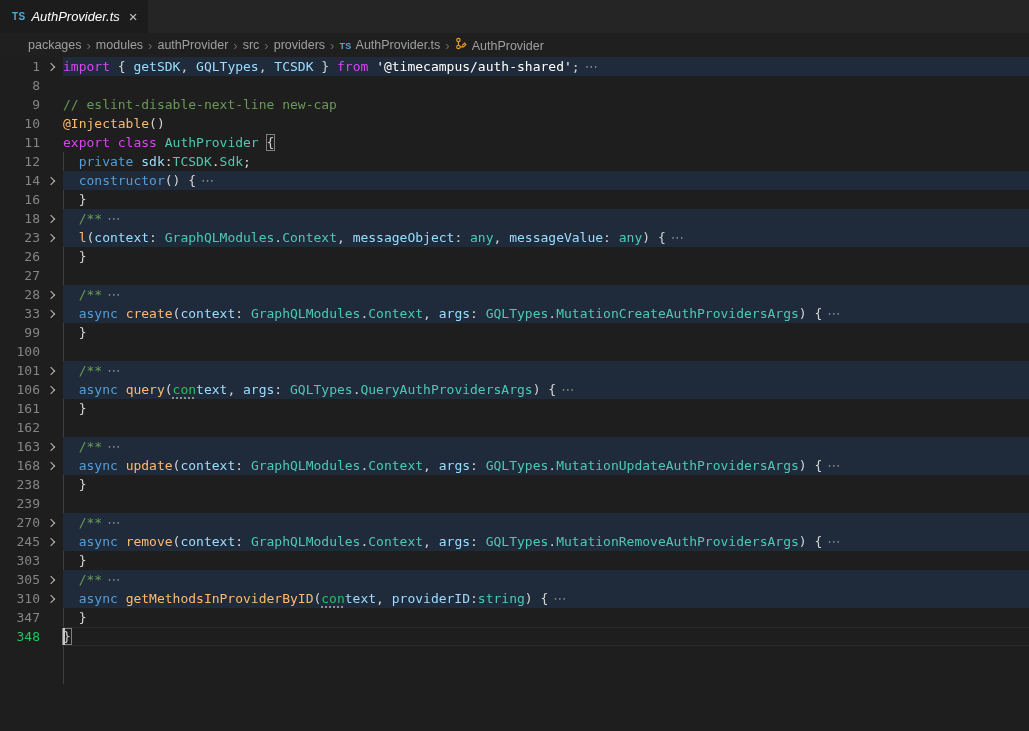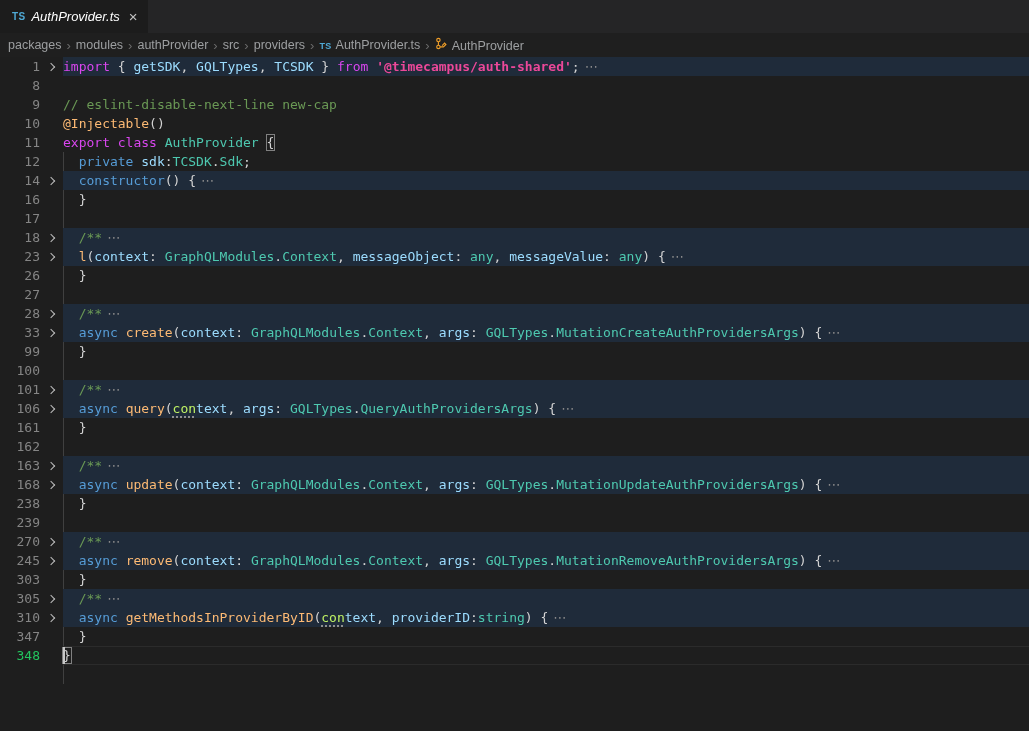--- a/index.html
+++ b/index.html
@@ -33,21 +33,21 @@
   }
   .tab-close {
     color:#c5c5c5; font-size:15px; margin-left:9px;
     line-height:1; cursor:pointer;
   }
 
   
   .breadcrumb {
     height:24px; background:#1f1f1f;
     display:flex; align-items:center;
-    padding-left:8px;
+    padding-left:28px;
     font-size:12.5px; color:#9d9fa1;
     white-space:nowrap;
   }
   .bc-item { cursor:pointer; }
   .bc-sep { color:#6b6b6b; margin:0 5px; font-size:13px; }
   .bc-ico { display:inline-flex; align-items:center; margin-right:4px; }
   .bc-ts { font-size:9px; font-weight:bold; color:#4fa9d5; letter-spacing:.3px; }
 
   
   .editor {
@@ -84,25 +84,25 @@
     box-shadow: inset 0 1px 0 #2b2b2b, inset 0 -1px 0 #2b2b2b;
   }
 
   
   .kw { color:#d946ef; }
   .kb { color:#569cd6; }
   .ty { color:#4ec9b0; }
   .fn { color:#fdba74; }
   .v  { color:#9cdcfe; }
   .vh {
-    color:#bef264;
+    color:#22c55e;
     text-decoration:underline dotted #8f8f8f 2px;
     text-underline-offset:3px;
   }
-  .s  { color:#ec4899;font-weight:bold; }
+  .s  { color:#ffffff; }
   .cm { color:#6a9955; }
   .p  { color:#d4d4d4; }
   .fd {
     color:#8a8a8a; margin-left:5px; cursor:pointer;
     font-family:"DejaVu Sans","DejaVu Sans Mono",sans-serif;
   }
   .bm { color:#d4d4d4; outline:1px solid #808080; }
   .cursorbar {
     position:absolute; left:0; top:1px; bottom:1px; width:2px;
     background:#c8c8c8; z-index:2;
@@ -181,25 +181,20 @@
         <div class="chevcell">
           <span class="chev-i"></span>
         </div>
         <div class="code"><span class="p">  </span><span class="kb">constructor</span><span class="p">() {</span><span class="fd">⋯</span></div>
       </div>
       <div class="row">
         <div class="num">16</div>
         <div class="chevcell"></div>
         <div class="code"><span class="p">  }</span></div>
       </div>
-      <div class="row">
-        <div class="num">17</div>
-        <div class="chevcell"></div>
-        <div class="code"></div>
-      </div>
       <div class="row hl">
         <div class="num">18</div>
         <div class="chevcell">
           <span class="chev-i"></span>
         </div>
         <div class="code"><span class="p">  </span><span class="cm">/**</span><span class="fd">⋯</span></div>
       </div>
       <div class="row hl">
         <div class="num">23</div>
         <div class="chevcell">

